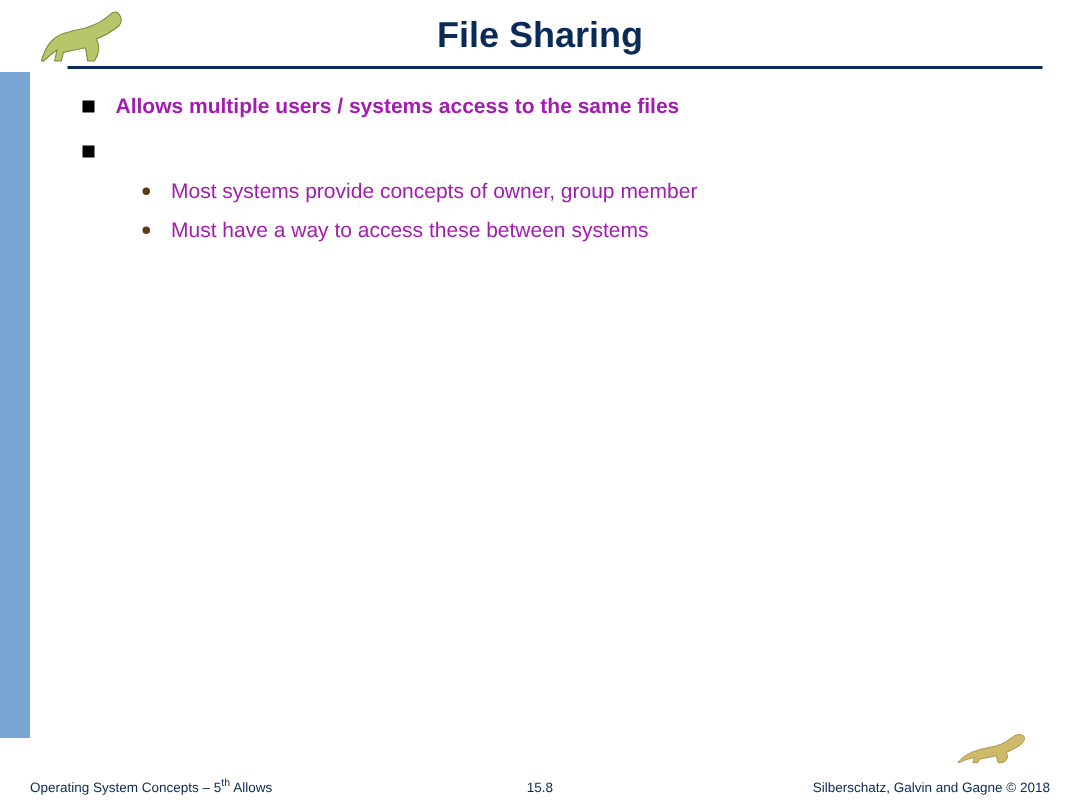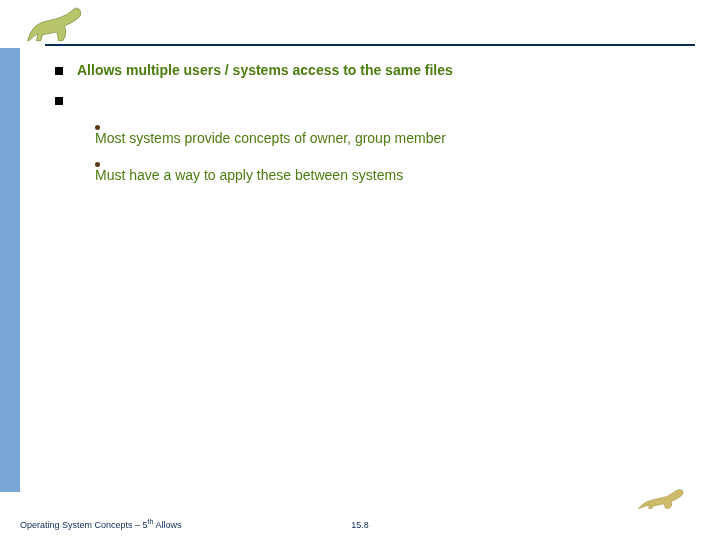--- a/index.html
+++ b/index.html
@@ -47,21 +47,21 @@
     top: 4px;
     width: 78px;
     height: 44px;
   }
   .content {
     position: absolute;
     left: 55px;
     top: 62px;
     right: 30px;
     font-size: 14px;
-    color: #4d7c0f;
+    color: #a21caf;
   }
   .bullet-row {
     display: flex;
     align-items: flex-start;
     margin-bottom: 14px;
     font-weight: bold;
   }
   .square-bullet {
     width: 8px;
     height: 8px;
@@ -69,21 +69,20 @@
     margin-top: 5px;
     margin-right: 14px;
     flex-shrink: 0;
   }
   .sub-row {
     display: flex;
     align-items: flex-start;
     margin-left: 40px;
     margin-bottom: 10px;
     font-weight: normal;
-    flex-direction: column;
   }
   .dot-bullet {
     width: 5px;
     height: 5px;
     border-radius: 50%;
     background: #5b3a12;
     margin-top: 6px;
     margin-right: 14px;
     flex-shrink: 0;
   }
@@ -122,43 +121,45 @@
 </style>
 </head>
 <body>
 
 <div class="side-stripe"></div>
 
 <div class="header">
   <svg class="logo-top" viewBox="0 0 100 60">
     <path class="dino-body" d="M10 50 Q15 30 30 25 Q40 22 50 20 Q65 15 72 8 Q78 2 82 10 Q84 16 78 20 Q70 26 60 30 Q65 40 58 50 L52 50 L50 38 Q40 40 30 42 L28 50 L22 50 L24 40 Q18 44 12 50 Z"></path>
   </svg>
+  <div class="header-title">File Sharing</div>
   <div class="header-rule"></div>
 </div>
 
 <div class="content">
   <div class="bullet-row">
     <div class="square-bullet"></div>
     <div>Allows multiple users / systems access to the same files</div>
   </div>
   <div class="bullet-row">
     <div class="square-bullet"></div>
   </div>
   <div class="sub-row">
     <div class="dot-bullet"></div>
     <div>Most systems provide concepts of owner, group member</div>
   </div>
   <div class="sub-row">
     <div class="dot-bullet"></div>
-    <div>Must have a way to apply these between systems</div>
+    <div>Must have a way to access these between systems</div>
   </div>
 </div>
 
 <svg class="logo-bottom" viewBox="0 0 100 60">
   <path class="dino-body2" d="M8 52 Q15 44 24 40 Q34 36 46 34 Q60 32 70 24 Q80 16 86 20 Q90 24 84 30 Q76 36 66 40 Q70 48 62 52 L56 52 L54 44 Q44 46 34 48 L32 52 L26 52 L28 46 Q18 48 10 52 Z"></path>
 </svg>
 
 <div class="footer">
   <div class="left">
     <span>Operating System Concepts – 5</span><sup>th</sup><span> Allows</span>
   </div>
   <div class="center">15.8</div>
+  <div class="right">Silberschatz, Galvin and Gagne © 2018</div>
 </div>
 
 </body></html>

